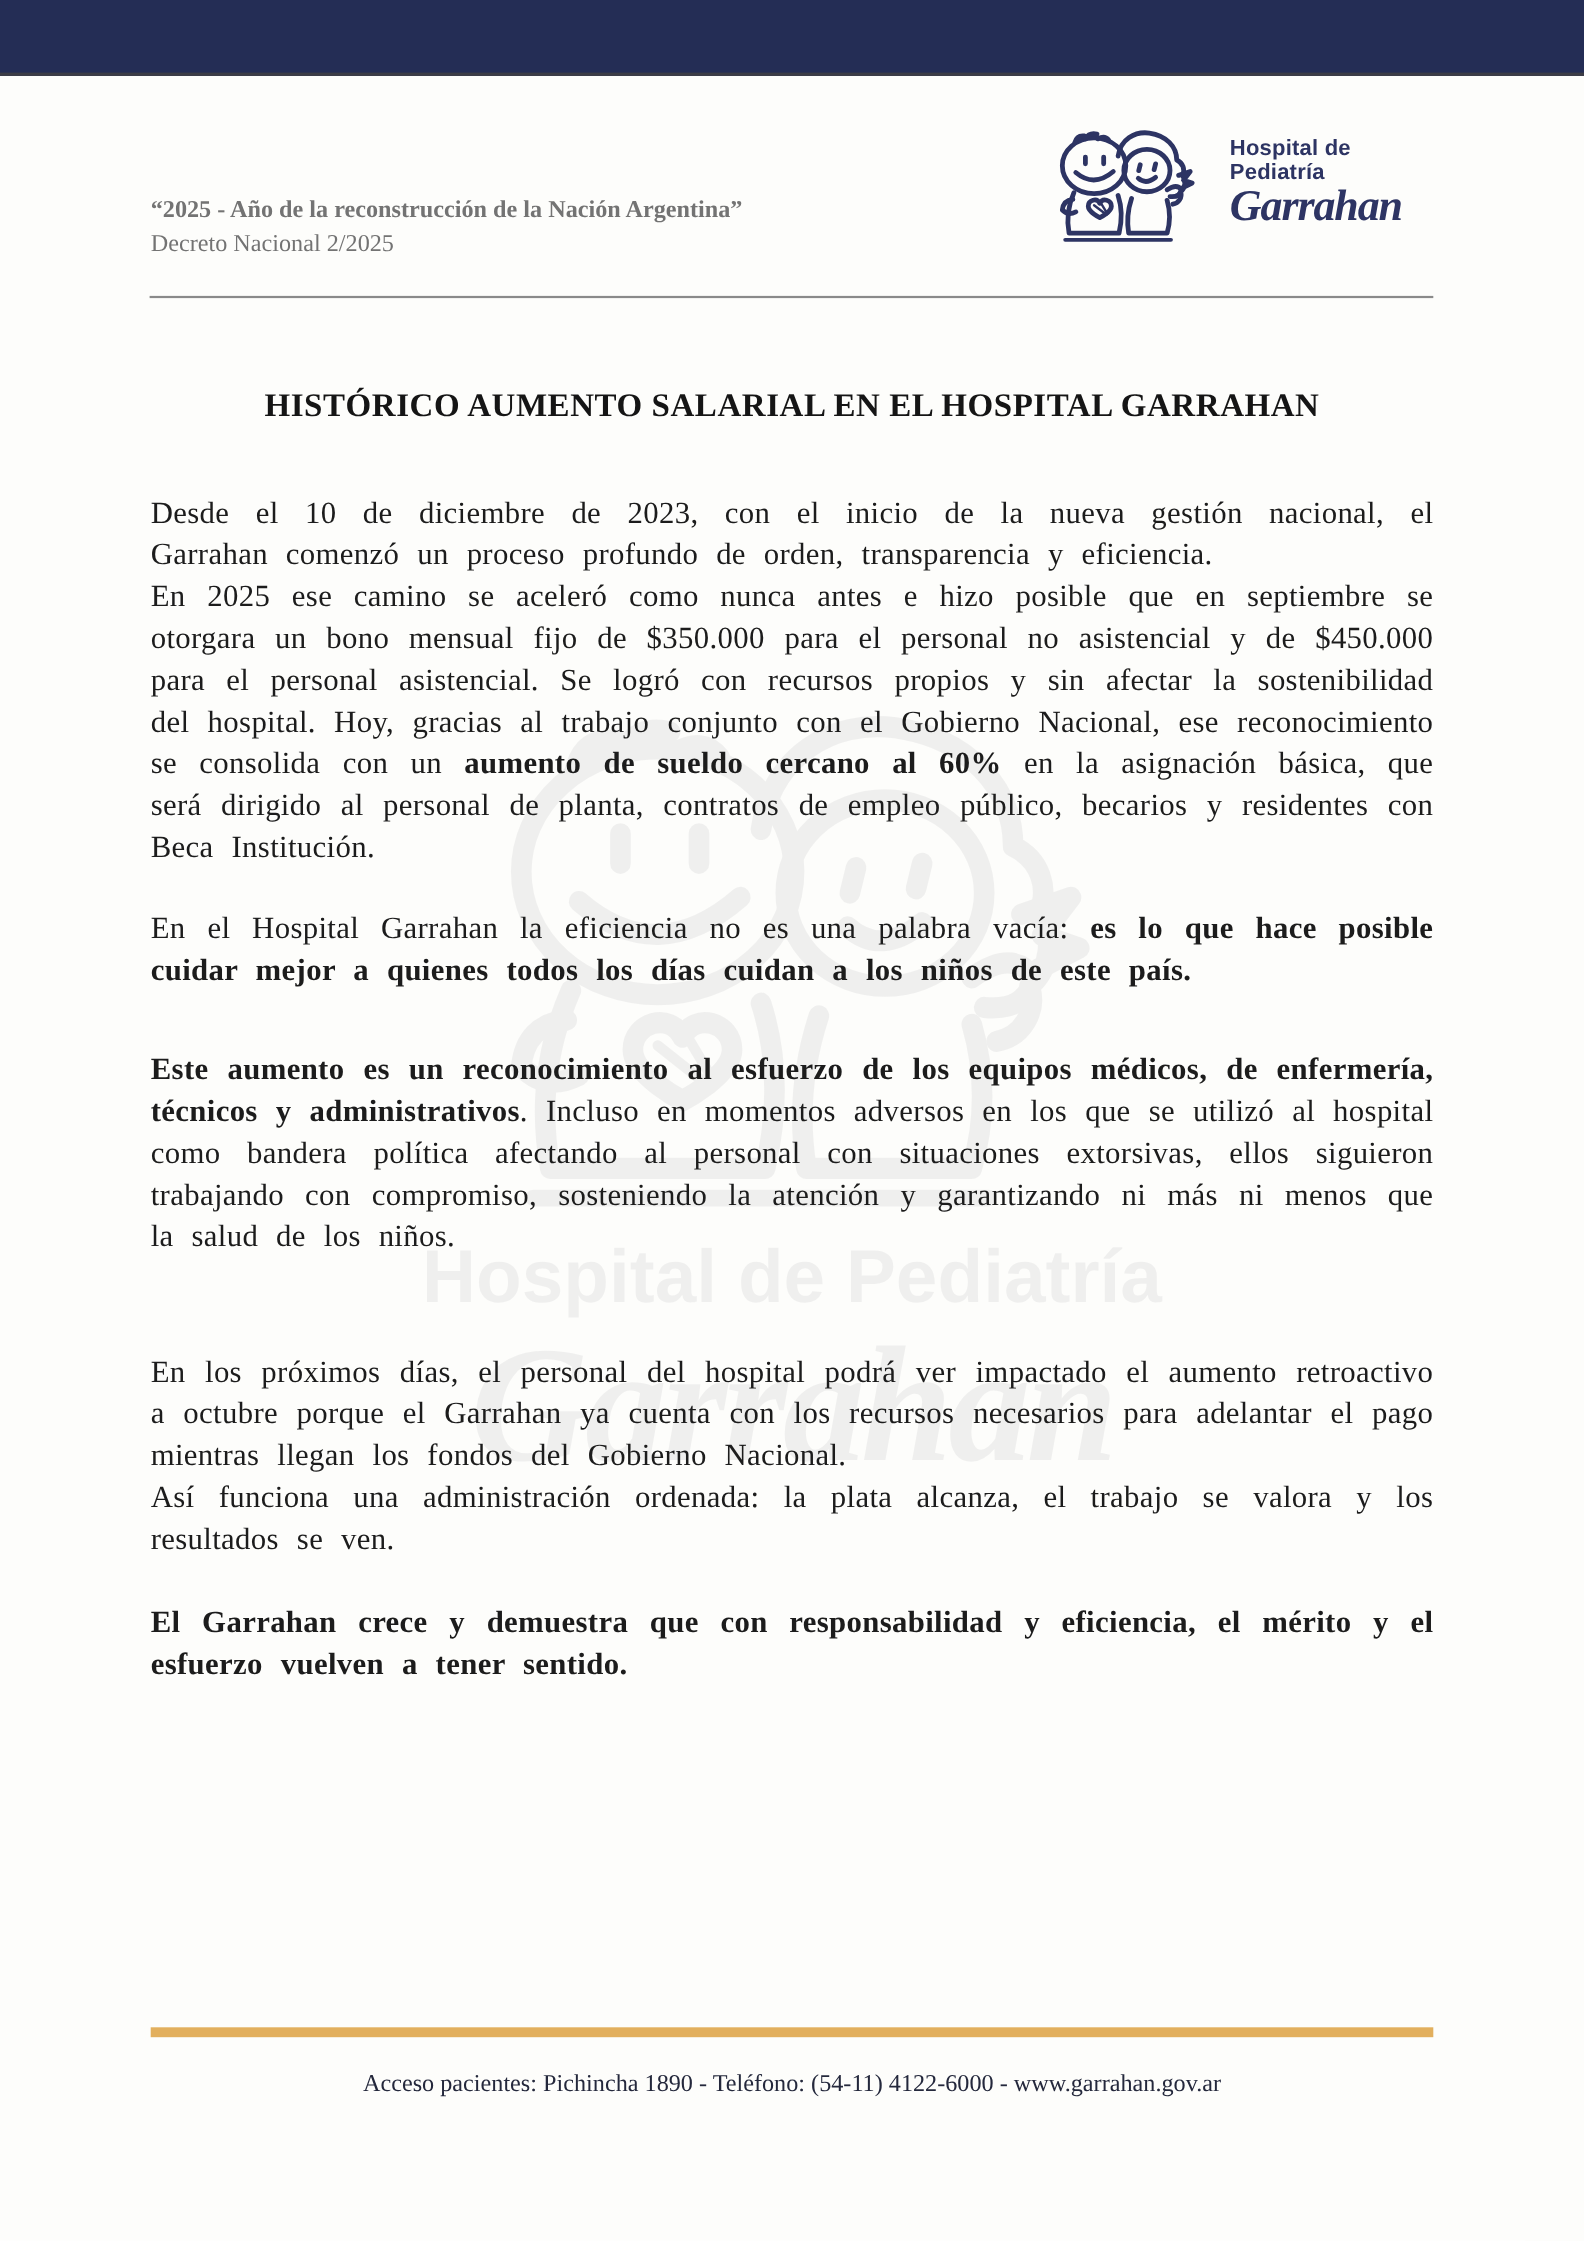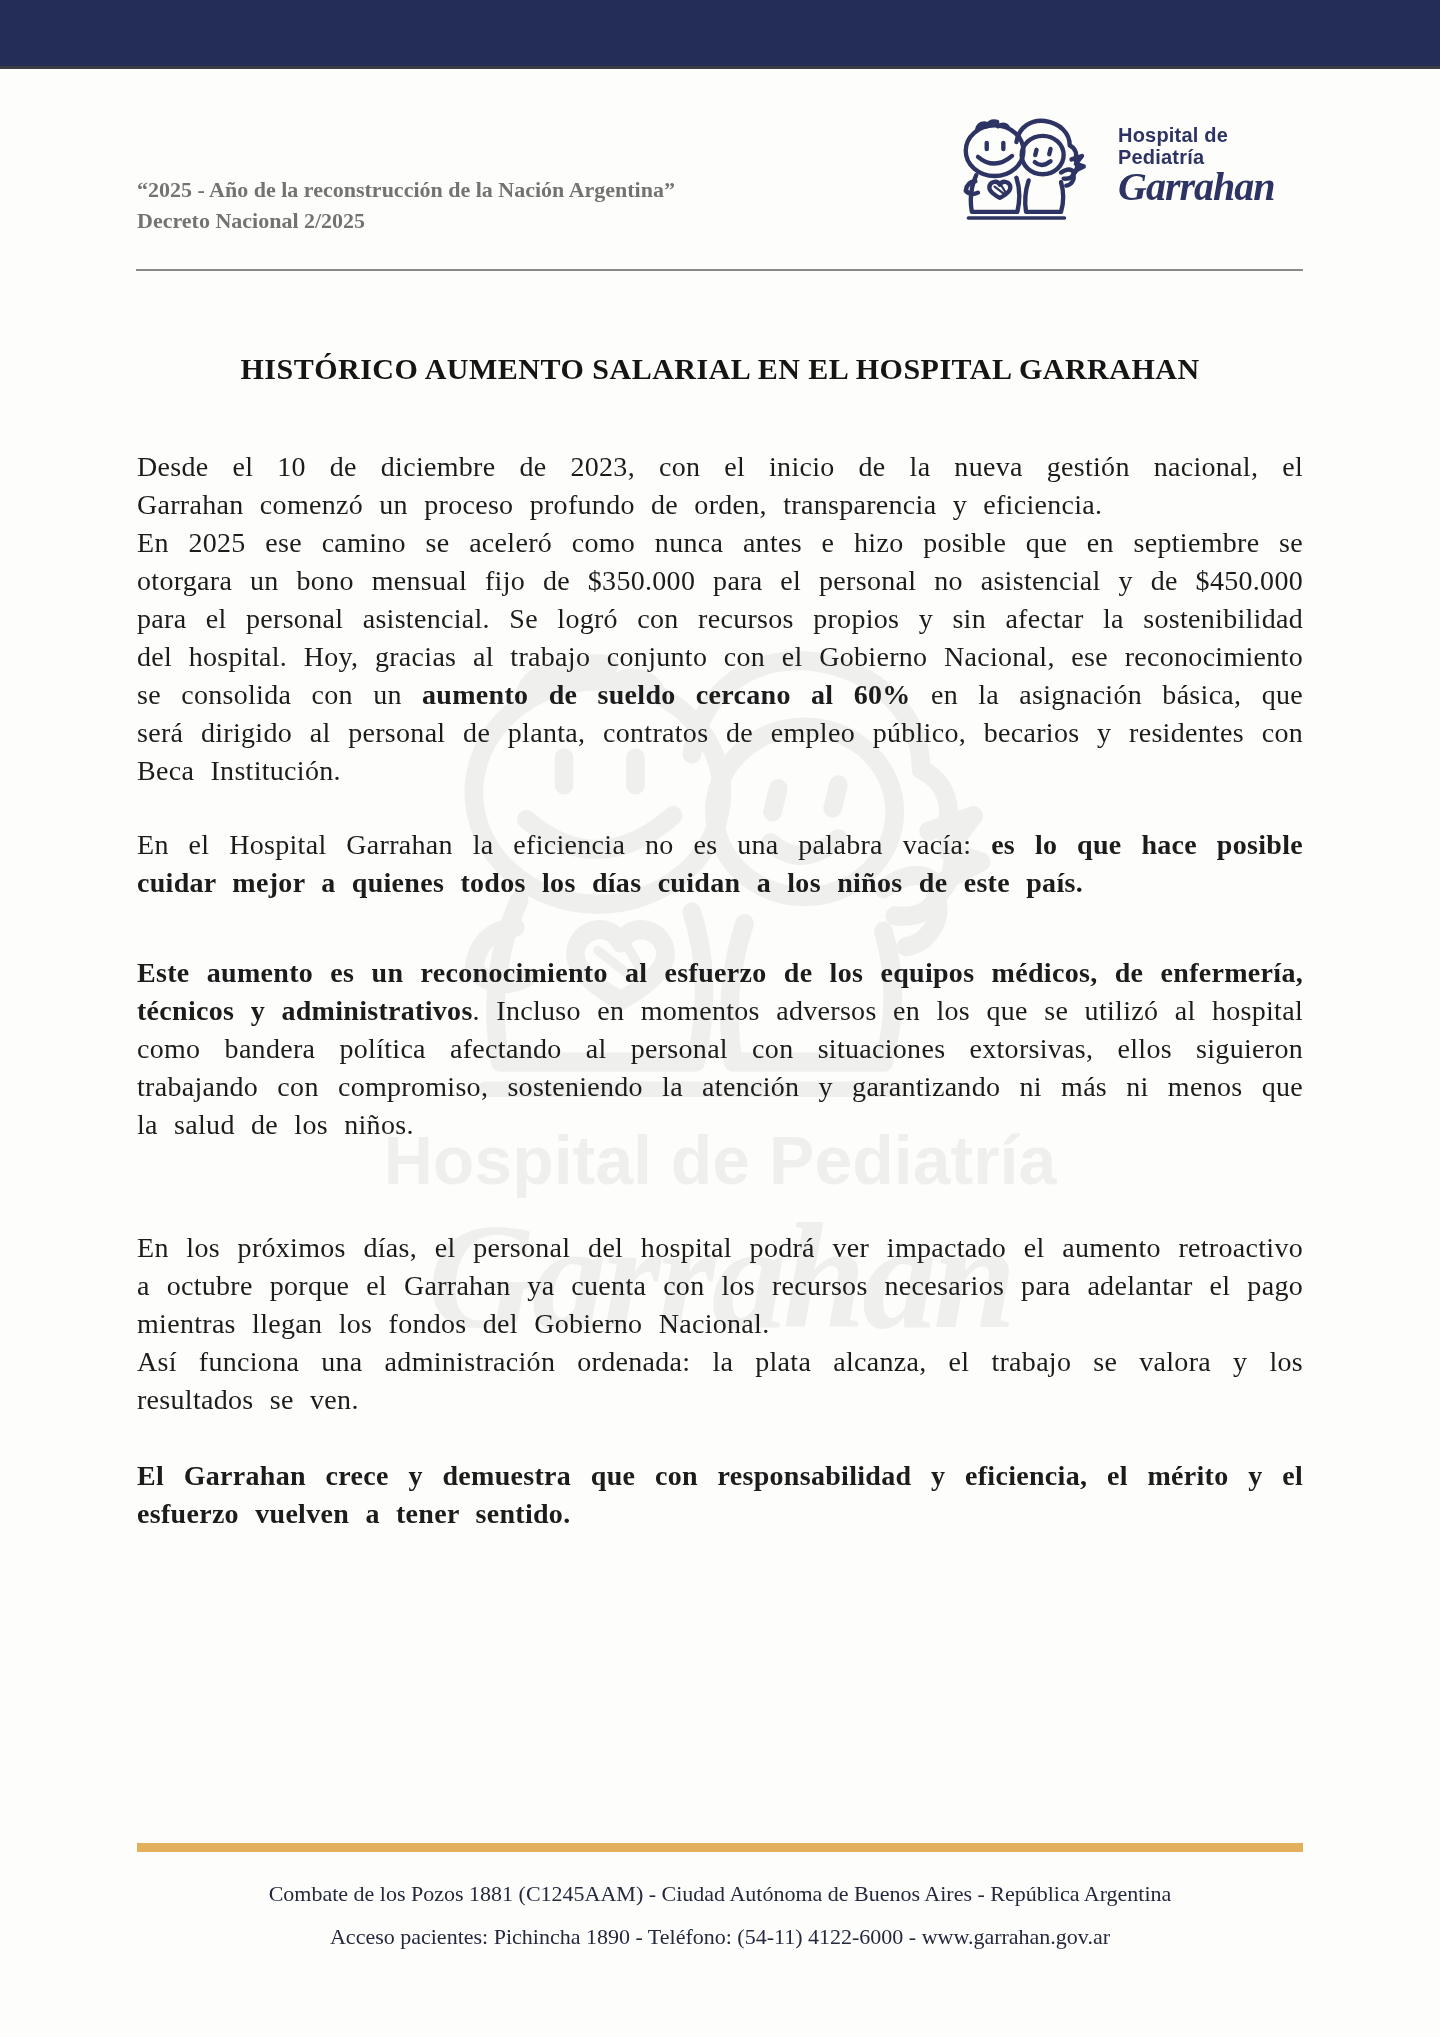--- a/index.html
+++ b/index.html
@@ -14,21 +14,21 @@
   .topbar{
     position:absolute;left:0;top:0;width:1440px;height:66px;
     background:#242d55;border-bottom:3px solid #3c3c45;
   }
   
   .header-quote{
     position:absolute;left:137px;top:174px;width:760px;
     color:#737373;font-size:22px;line-height:31px;
   }
   .header-quote .q1{font-weight:700;}
-  .header-quote .q2{font-weight:700;}
+  .header-quote .q2{font-weight:400;}
   .logo{
     position:absolute;left:938px;top:106px;width:380px;height:120px;
     display:flex;align-items:center;color:#2d3463;
   }
   .logo svg{width:170px;height:118px;flex:0 0 auto;}
   .logo-text{margin-left:10px;}
   .logo-name{
     font-family:"Liberation Sans", sans-serif;
     font-weight:700;font-size:20px;line-height:22px;letter-spacing:0.2px;
   }
@@ -159,17 +159,16 @@
       <p><span>En 2025 ese camino se aceleró como nunca antes e hizo posible que en septiembre se otorgara un bono mensual fijo de $350.000 para el personal no asistencial y de $450.000 para el personal asistencial. Se logró con recursos propios y sin afectar la sostenibilidad del hospital. Hoy, gracias al trabajo conjunto con el Gobierno Nacional, ese reconocimiento se consolida con un </span><span class="b">aumento de sueldo cercano al 60%</span><span> en la asignación básica, que será dirigido al personal de planta, contratos de empleo público, becarios y residentes con Beca Institución.</span></p>
       <p><span>En el Hospital Garrahan la eficiencia no es una palabra vacía: </span><span class="b">es lo que hace posible cuidar mejor a quienes todos los días cuidan a los niños de este país.</span></p>
       <p><span class="b">Este aumento es un reconocimiento al esfuerzo de los equipos médicos, de enfermería, técnicos y administrativos</span><span>. Incluso en momentos adversos en los que se utilizó al hospital como bandera política afectando al personal con situaciones extorsivas, ellos siguieron trabajando con compromiso, sosteniendo la atención y garantizando ni más ni menos que la salud de los niños.</span></p>
       <p><span>En los próximos días, el personal del hospital podrá ver impactado el aumento retroactivo a octubre porque el Garrahan ya cuenta con los recursos necesarios para adelantar el pago mientras llegan los fondos del Gobierno Nacional.</span></p>
       <p><span>Así funciona una administración ordenada: la plata alcanza, el trabajo se valora y los resultados se ven.</span></p>
       <p><span class="b">El Garrahan crece y demuestra que con responsabilidad y eficiencia, el mérito y el esfuerzo vuelven a tener sentido.</span></p>
     </div>
 
   <div class="footer-bar"></div>
   <div class="footer-text">
-    <div>Combate de los Pozos 1881 (C1245AAM) - Ciudad Autónoma de Buenos Aires - República Argentina</div>
     <div>Acceso pacientes: Pichincha 1890 - Teléfono: (54-11) 4122-6000 - www.garrahan.gov.ar</div>
   </div>
 
 </div>
 
 </body></html>

